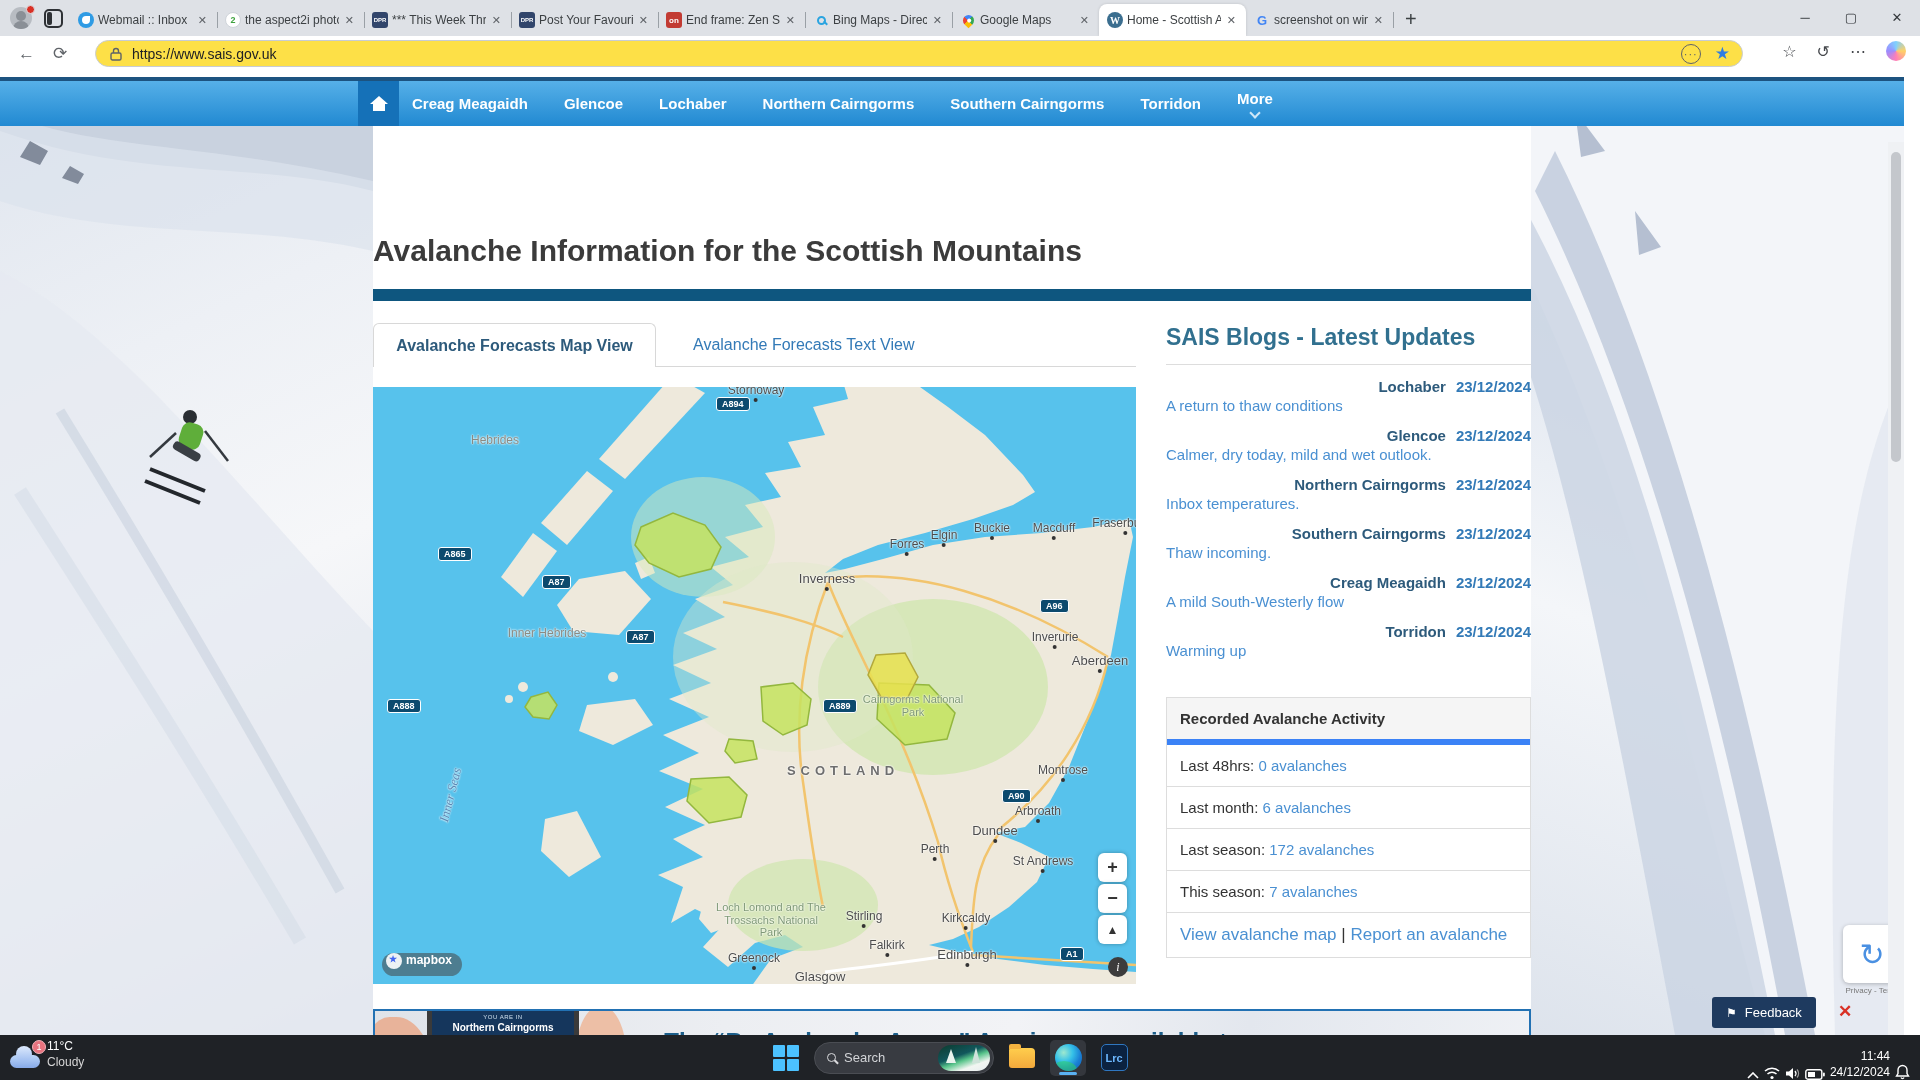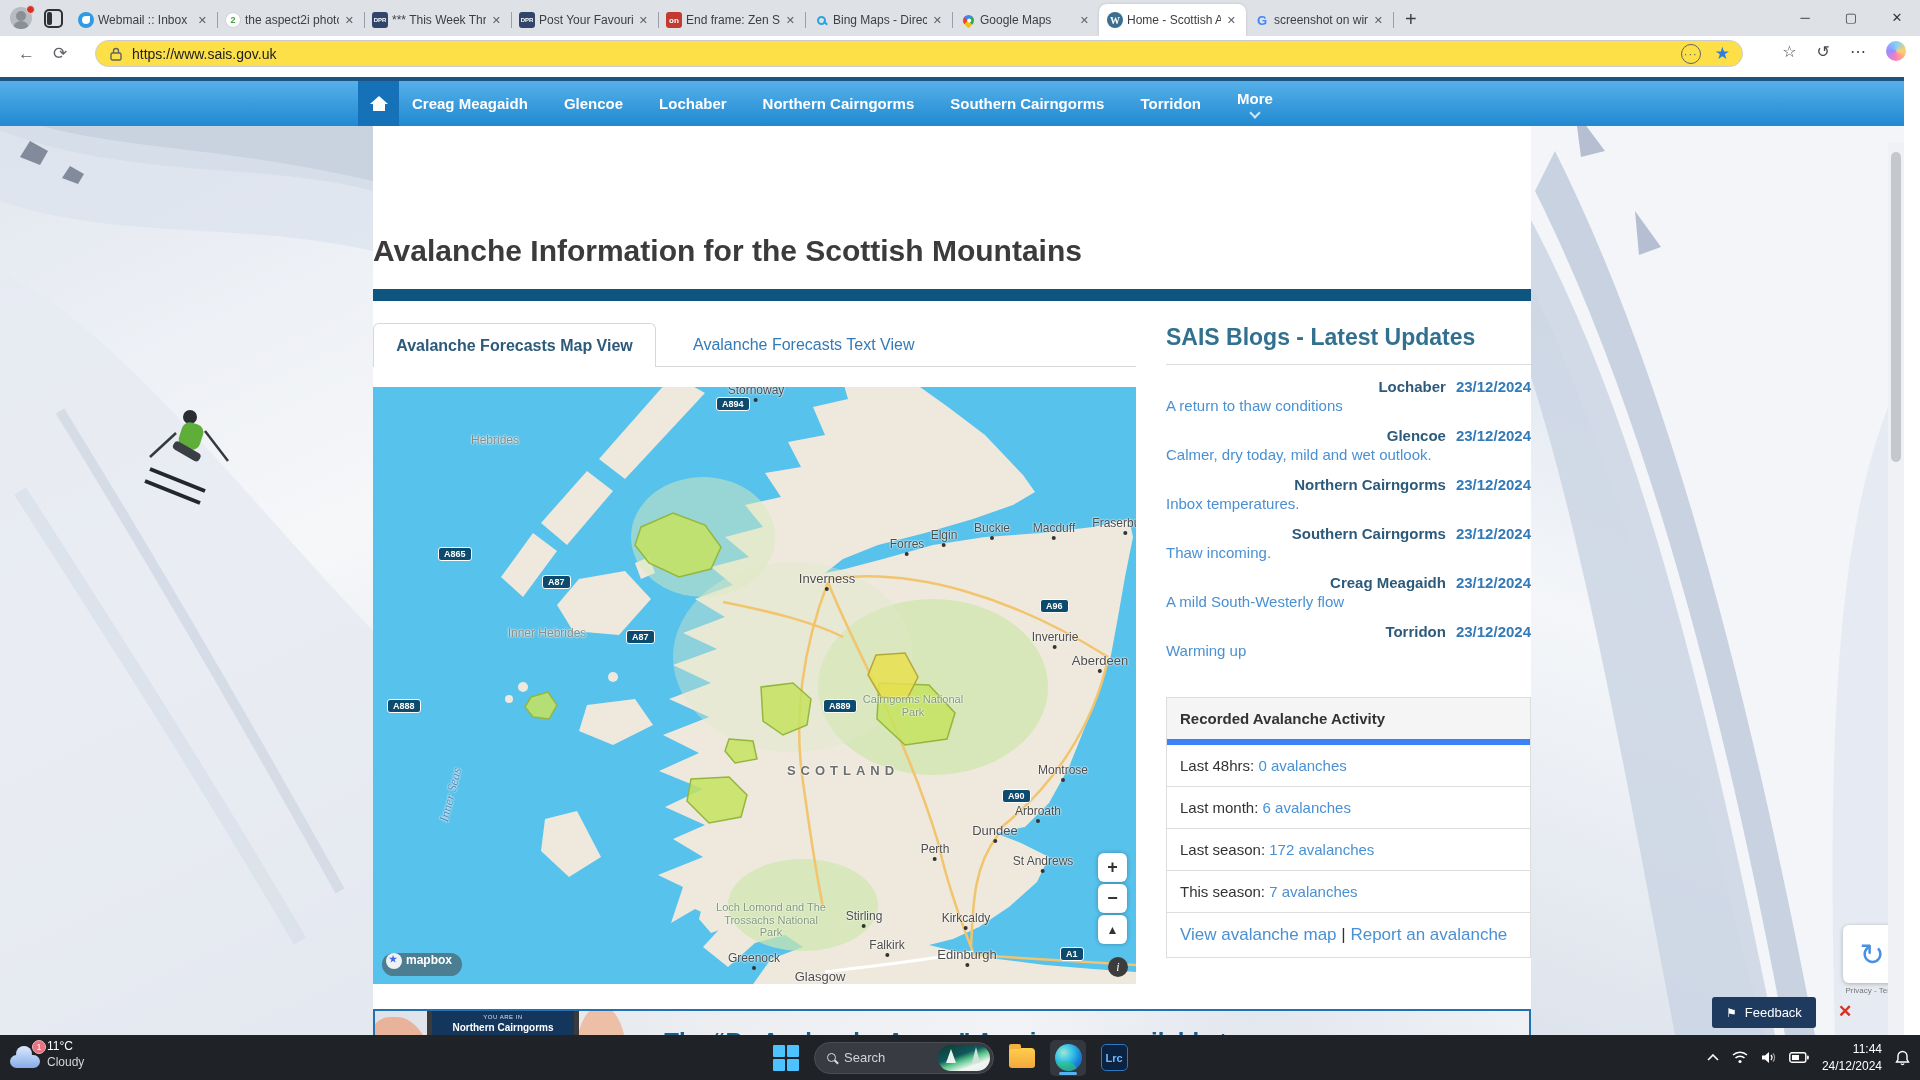--- a/index.html
+++ b/index.html
@@ -148,21 +148,21 @@
   .s-img:before { content:""; position:absolute; left:8px; top:4px; width:0; height:0; border-left:5px solid transparent; border-right:5px solid transparent; border-bottom:14px solid #e9f3ee; }
   .s-img:after { content:""; position:absolute; right:10px; top:2px; width:0; height:0; border-left:4px solid transparent; border-right:4px solid transparent; border-bottom:16px solid #cfe3da; }
   .tb-app { width:36px; height:36px; display:flex; align-items:center; justify-content:center; border-radius:5px; position:relative; }
   .folder { width:26px; height:20px; background:linear-gradient(#ffce4d,#f3a93c); border-radius:2px 4px 3px 3px; position:relative; }
   .folder:before { content:""; position:absolute; left:0; top:-4px; width:12px; height:5px; background:#f3b23f; border-radius:2px 2px 0 0; }
   .edge-active { background:#34373d; }
   .edge-ic { width:27px; height:27px; border-radius:50%; background:radial-gradient(circle at 32% 32%, #9ee8cf 0%, #35c1e8 35%, #1a7fd4 65%, #0d5bb5 100%); position:relative; overflow:hidden; }
   .edge-ic:after { content:""; position:absolute; left:-4px; bottom:-8px; width:26px; height:18px; background:#2fd063; border-radius:50%; opacity:.55; }
   .edge-underline { position:absolute; left:9px; bottom:1px; width:18px; height:3px; background:#5ab1f2; border-radius:2px; }
   .lrc { width:27px; height:27px; background:#0b2240; border:1.5px solid #2f77c0; border-radius:5px; color:#6cb8ff; font-size:11px; font-weight:bold; display:flex; align-items:center; justify-content:center; }
-  .tray { position:absolute; right:10px; top:0; height:45px; display:flex; align-items:center; gap:13px; color:#fff; }
+  .tray { position:absolute; right:10px; top:0; height:45px; display:flex; align-items:flex-end; gap:5px; color:#fff; }
   .tray svg { display:block; }
   .tray-time { text-align:right; font-size:12px; line-height:1.35; }
 </style>
 </head>
 <body>
 
 <div class="screen">
 
   <div class="tabstrip">
     <div class="avatar-wrap">

